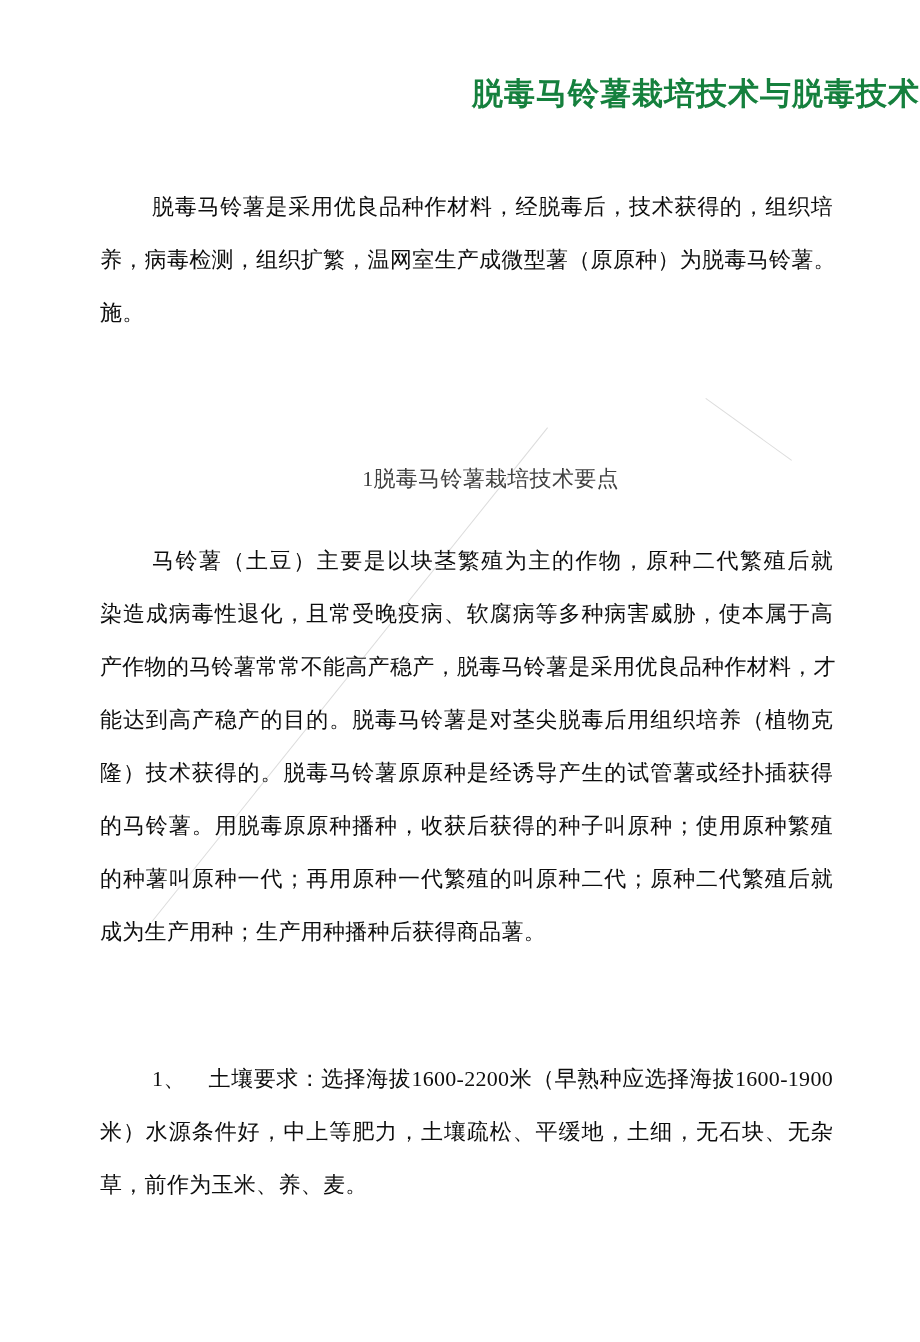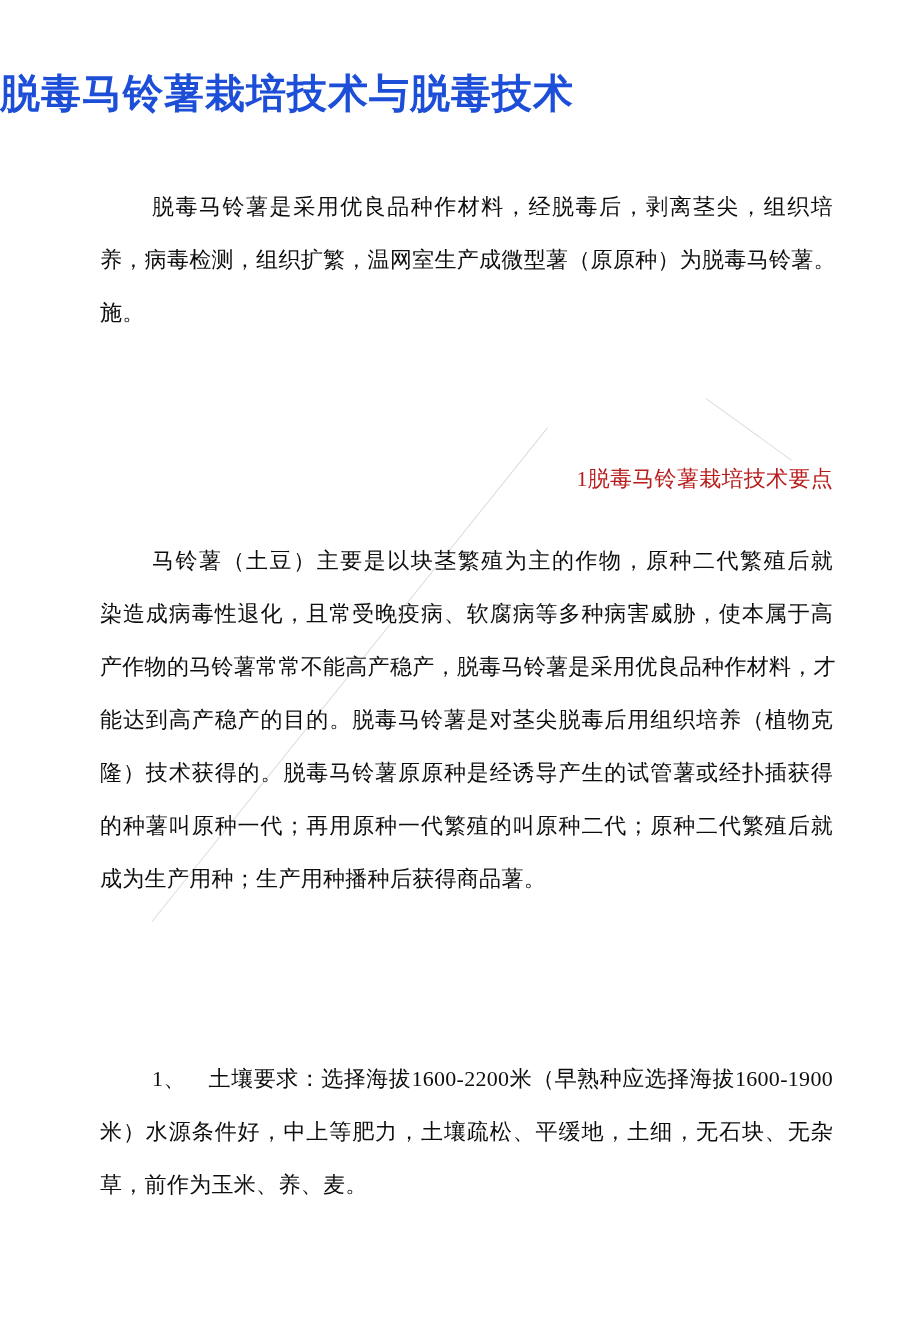--- a/index.html
+++ b/index.html
@@ -15,26 +15,26 @@
     overflow: hidden;
     font-family: "Liberation Serif", "DejaVu Serif", serif;
     color: #000000;
   }
   .doc-title {
     position: absolute;
     top: 70px;
     left: 0;
     width: 920px;
     margin: 0;
-    text-align: left;
-    font-size: 40px;
+    text-align: right;
+    font-size: 31px;
     font-weight: 700;
     line-height: 48px;
     letter-spacing: 1px;
-    color: #1d4ed8;
+    color: #15803d;
   }
   .para {
     position: absolute;
     left: 100px;
     width: 733px;
   }
   .line {
     font-size: 22px;
     line-height: 53px;
     height: 53px;
@@ -54,22 +54,22 @@
   }
   .heading {
     position: absolute;
     left: 100px;
     width: 733px;
     font-size: 22px;
     line-height: 53px;
     height: 53px;
     letter-spacing: 0.3px;
     text-indent: 48px;
-    text-align: right;
-    color: #b91c1c;
+    text-align: center;
+    color: #404040;
   }
   .artifact {
     position: absolute;
     height: 1px;
     background: #dcdcdc;
     transform-origin: 0 0;
     pointer-events: none;
   }
   .artifact-a {
     left: 548px;
@@ -88,33 +88,34 @@
 <body>
 
 <div class="page">
 
   <div class="artifact artifact-a"></div>
   <div class="artifact artifact-b"></div>
 
   <h1 class="doc-title">脱毒马铃薯栽培技术与脱毒技术</h1>
 
   <div class="para" style="top:180px">
-    <div class="line first">脱毒马铃薯是采用优良品种作材料，经脱毒后，剥离茎尖，组织培</div>
+    <div class="line first">脱毒马铃薯是采用优良品种作材料，经脱毒后，技术获得的，组织培</div>
     <div class="line">养，病毒检测，组织扩繁，温网室生产成微型薯（原原种）为脱毒马铃薯。</div>
     <div class="line last">施。</div>
   </div>
 
   <div class="heading" style="top:452px">1脱毒马铃薯栽培技术要点</div>
 
   <div class="para" style="top:534px">
     <div class="line first">马铃薯（土豆）主要是以块茎繁殖为主的作物，原种二代繁殖后就</div>
     <div class="line">染造成病毒性退化，且常受晚疫病、软腐病等多种病害威胁，使本属于高</div>
     <div class="line">产作物的马铃薯常常不能高产稳产，脱毒马铃薯是采用优良品种作材料，才</div>
     <div class="line">能达到高产稳产的目的。脱毒马铃薯是对茎尖脱毒后用组织培养（植物克</div>
     <div class="line">隆）技术获得的。脱毒马铃薯原原种是经诱导产生的试管薯或经扑插获得</div>
+    <div class="line">的马铃薯。用脱毒原原种播种，收获后获得的种子叫原种；使用原种繁殖</div>
     <div class="line">的种薯叫原种一代；再用原种一代繁殖的叫原种二代；原种二代繁殖后就</div>
     <div class="line last">成为生产用种；生产用种播种后获得商品薯。</div>
   </div>
 
 
   <div class="para" style="top:1052px">
     <div class="line first">1、　土壤要求：选择海拔1600-2200米（早熟种应选择海拔1600-1900</div>
     <div class="line">米）水源条件好，中上等肥力，土壤疏松、平缓地，土细，无石块、无杂</div>
     <div class="line last">草，前作为玉米、养、麦。</div>
   </div>

